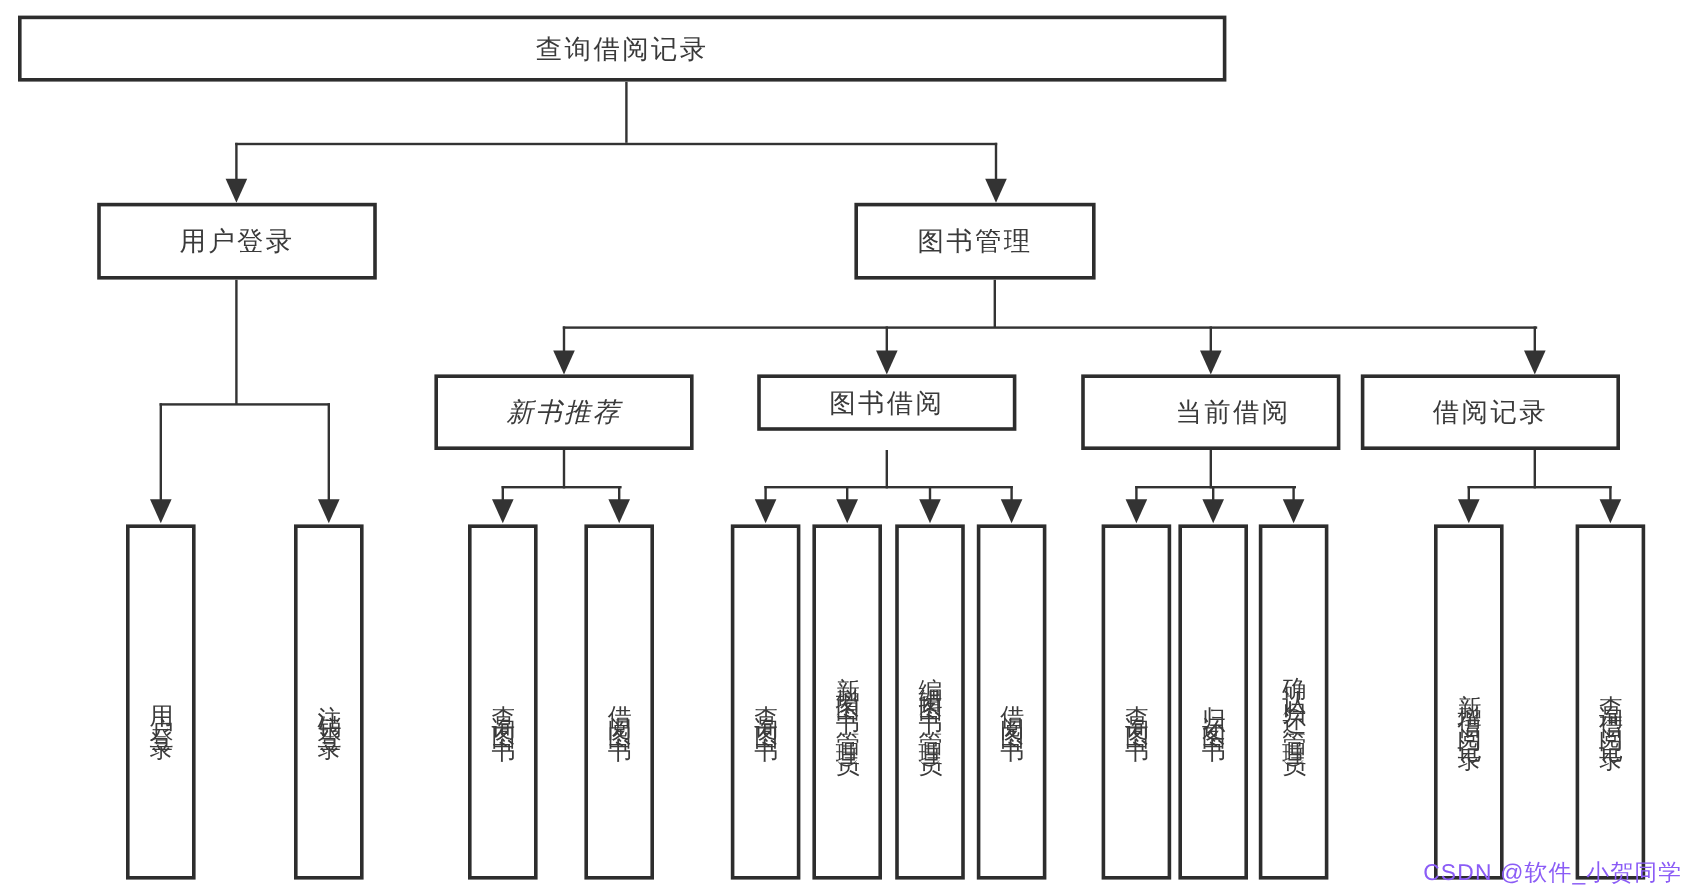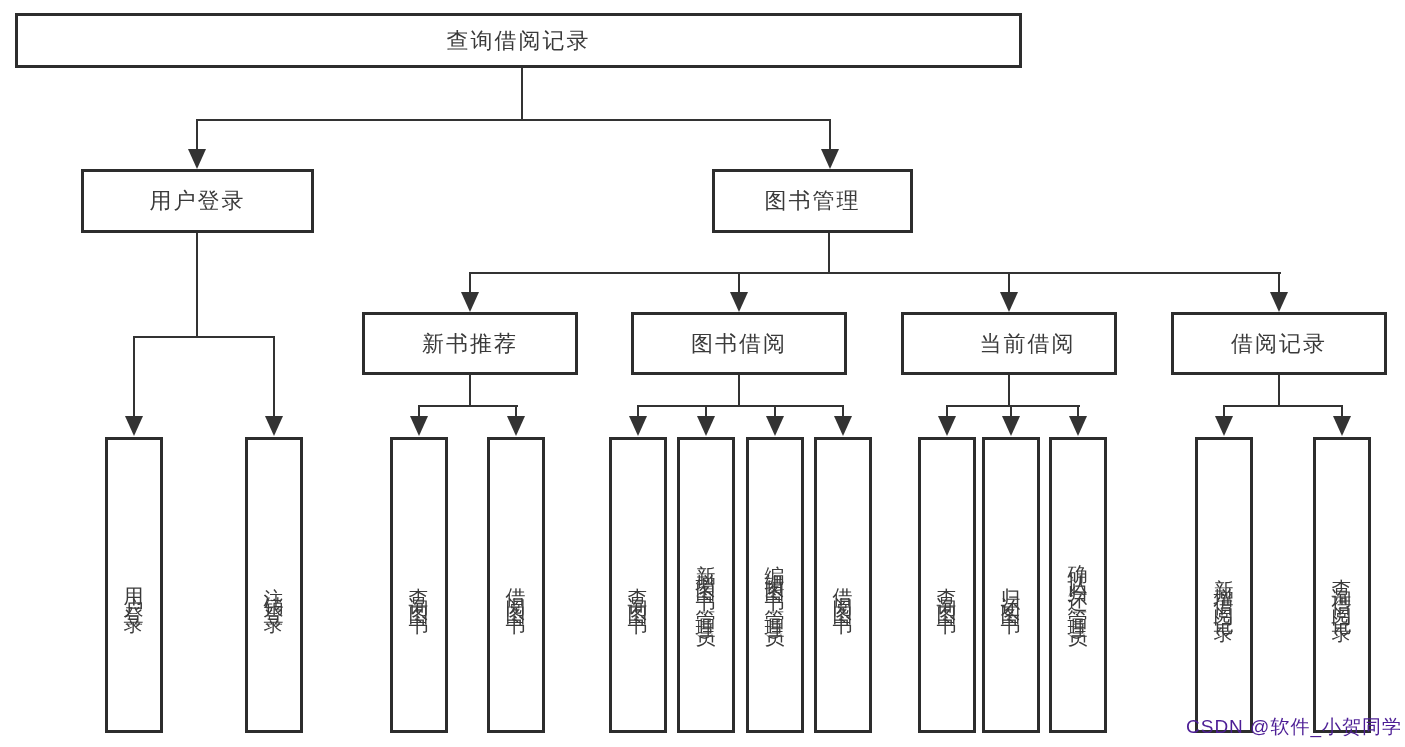--- a/index.html
+++ b/index.html
@@ -93,30 +93,30 @@
   <div class="h" style="left:469px; top:272px; width:812px;"></div>
   <div class="v" style="left:469px; top:272px; height:22px;"></div>
   <div class="head" style="left:461px; top:292px;"></div>
   <div class="v" style="left:738px; top:272px; height:22px;"></div>
   <div class="head" style="left:730px; top:292px;"></div>
   <div class="v" style="left:1008px; top:272px; height:22px;"></div>
   <div class="head" style="left:1000px; top:292px;"></div>
   <div class="v" style="left:1278px; top:272px; height:22px;"></div>
   <div class="head" style="left:1270px; top:292px;"></div>
 
-  <div class="node" style="left:362px; top:312px; width:216px; height:63px;">
+  <div class="node" style="left:362px; top:312px; width:216px; height:63px;font-style:italic;">
     <span>新书推荐</span>
   </div>
-  <div class="node" style="left:631px; top:312px; width:216px; height:63px;">
+  <div class="node" style="left:631px; top:312px; width:216px; height:47px;">
     <span>图书借阅</span>
   </div>
   <div class="node" style="left:901px; top:312px; width:216px; height:63px;padding-left:37px;">
     <span>当前借阅</span>
   </div>
-  <div class="node" style="left:1171px; top:312px; width:216px; height:63px;">
+  <div class="node" style="left:1134px; top:312px; width:216px; height:63px;">
     <span>借阅记录</span>
   </div>
 
   <div class="v" style="left:469px; top:375px; height:32px;"></div>
   <div class="h" style="left:418px; top:405px; width:100px;"></div>
   <div class="v" style="left:418px; top:405px; height:13px;"></div>
   <div class="head" style="left:410px; top:416px;"></div>
   <div class="v" style="left:515px; top:405px; height:13px;"></div>
   <div class="head" style="left:507px; top:416px;"></div>
 
@@ -184,15 +184,15 @@
     <span class="vtext">确认归还（管理员）</span>
   </div>
 
   <div class="node vnode" style="left:1195px; top:437px; width:58px; height:296px;">
     <span class="vtext">新增借阅记录</span>
   </div>
   <div class="node vnode" style="left:1313px; top:437px; width:58px; height:296px;">
     <span class="vtext">查询借阅记录</span>
   </div>
 
-  <div class="watermark" style="color: #4c1d95;">CSDN @软件_小贺同学</div>
+  <div class="watermark" style="color: #8b5cf6;">CSDN @软件_小贺同学</div>
 
 </div>
 
 </body></html>

